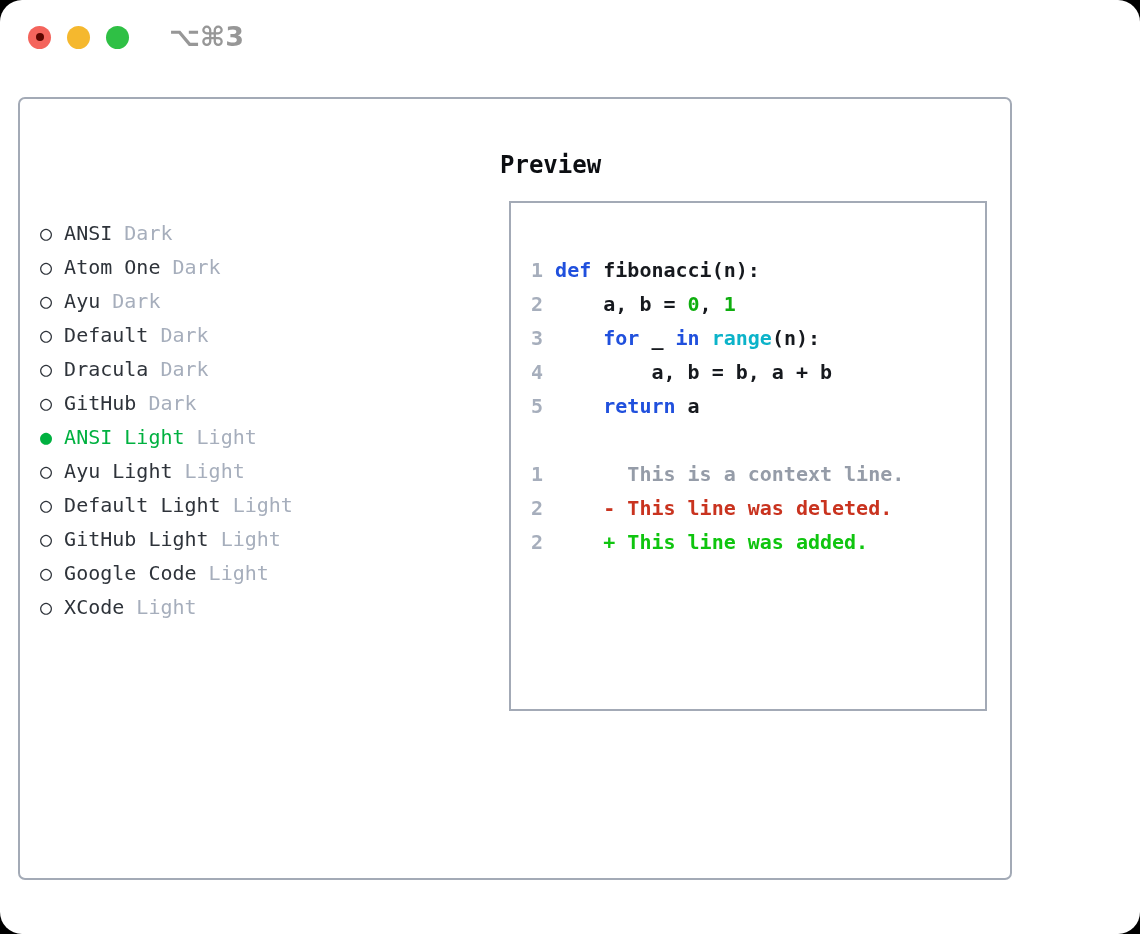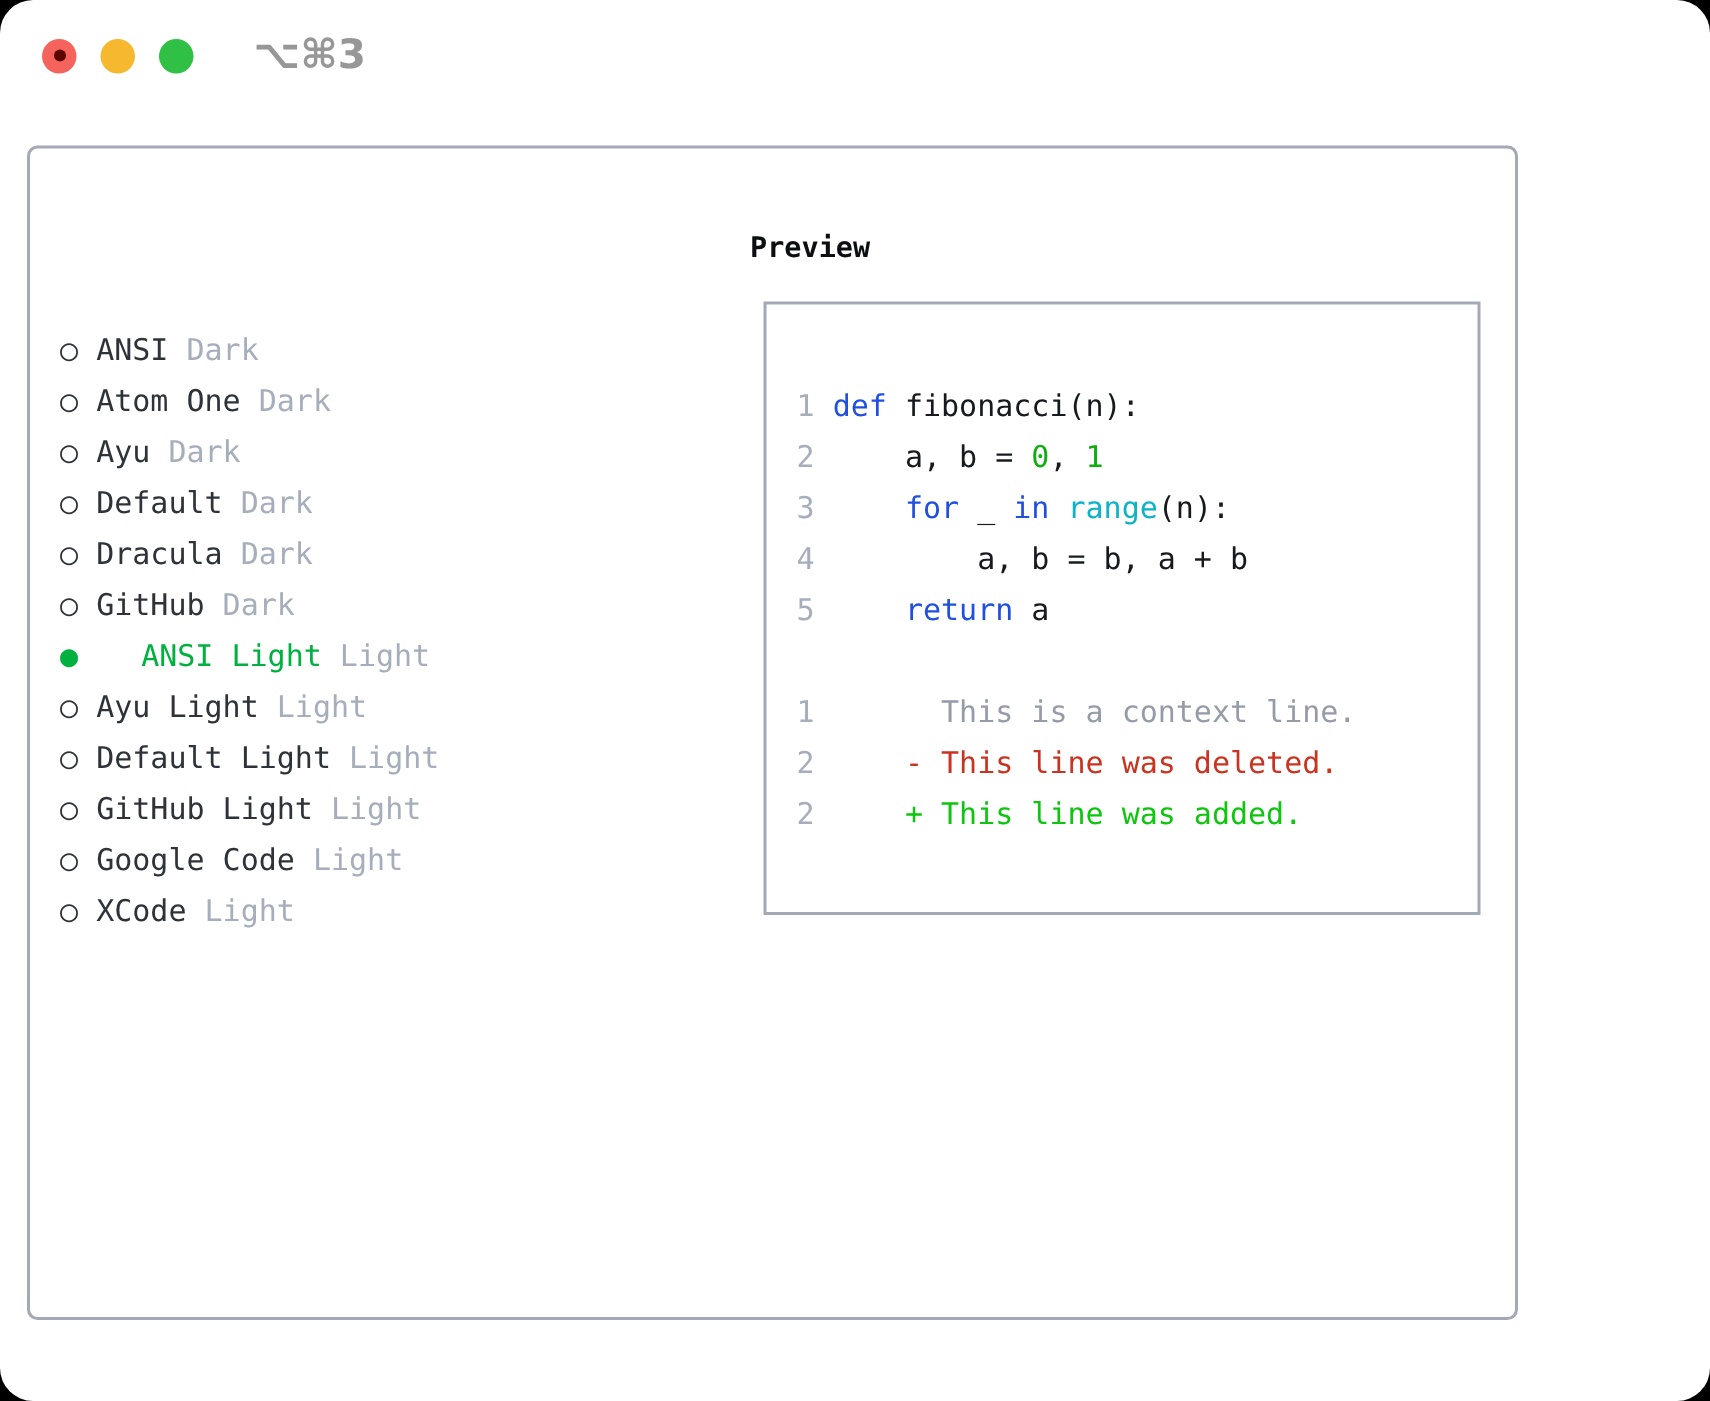--- a/index.html
+++ b/index.html
@@ -33,27 +33,27 @@
   .main-box{position:absolute;left:18px;top:97px;width:990px;height:779px;border:2px solid var(--border-gray);border-radius:7px;background:#fff;}
 
   
   .left-col{position:absolute;left:20px;top:49px;font-size:20px;line-height:34px;white-space:pre;}
   .line{white-space:pre;}
   .hdr{font-weight:700;color:var(--text-black);}
   .prefix{font-weight:700;color:var(--text-black);}
   .marker{color:var(--text-dark);}
   .marker.sel{color:var(--selection-green);}
   .item-name{color:var(--text-dark);}
-  .item-name.sel{color:var(--selection-green);margin-left:30px;}
+  .item-name.sel{color:var(--selection-green);}
   .variant{color:var(--muted-gray);}
   .apply-hdr{color:var(--text-black);}
 
   
-  .preview-label{position:absolute;left:480px;top:49px;font-size:19px;line-height:34px;font-weight:700;color:var(--text-black);}
-  .preview-box{position:absolute;left:489px;top:102px;width:478px;height:409px;border:2px solid var(--border-gray);box-sizing:border-box;background:#fff;}
+  .preview-label{position:absolute;left:480px;top:49px;font-size:24px;line-height:34px;font-weight:700;color:var(--text-black);}
+  .preview-box{position:absolute;left:489px;top:102px;width:478px;height:510px;border:2px solid var(--border-gray);box-sizing:border-box;background:#fff;font-weight:bold;}
   .preview-code{position:absolute;left:20px;top:50px;font-size:20px;line-height:34px;white-space:pre;}
   .tk-ln{color:var(--muted-gray);}
   .tk-kw{color:var(--keyword-blue);}
   .tk-bi{color:var(--builtin-cyan);}
   .tk-lit{color:var(--literal-green);}
   .tk-pl{color:var(--code-dark);}
   .tk-ctx{color:var(--context-gray);}
   .tk-del{color:var(--deleted-red);}
   .tk-add{color:var(--added-green);}
 </style>

